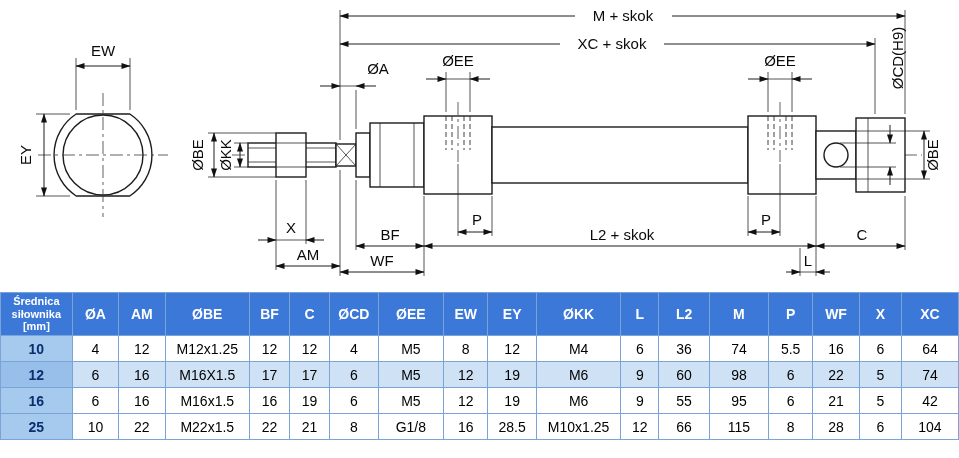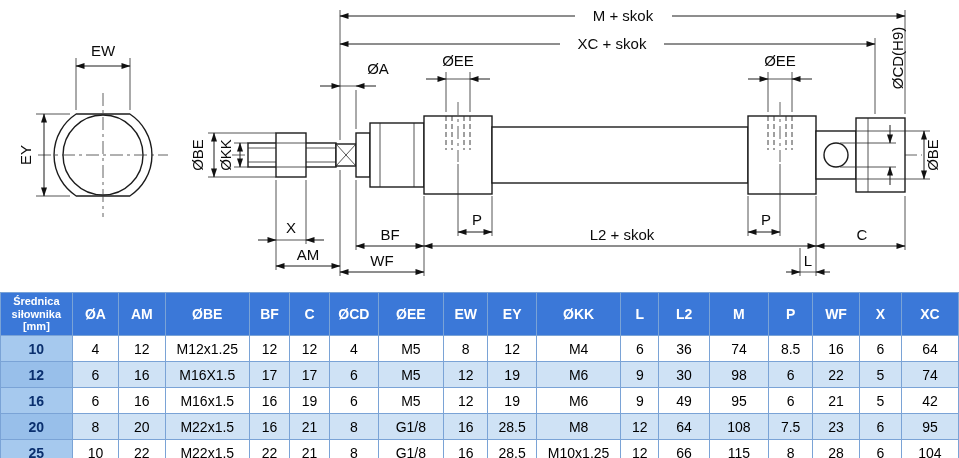--- a/index.html
+++ b/index.html
@@ -284,84 +284,64 @@
           <td>12</td>
           <td>12</td>
           <td>4</td>
           <td>M5</td>
           <td>8</td>
           <td>12</td>
           <td>M4</td>
           <td>6</td>
           <td>36</td>
           <td>74</td>
-          <td>8.5</td>
+          <td>5.5</td>
           <td>16</td>
           <td>6</td>
           <td>64</td>
         </tr>
         <tr class="row-alt">
           <td class="first-col">12</td>
           <td>6</td>
           <td>16</td>
           <td>M16X1.5</td>
           <td>17</td>
           <td>17</td>
           <td>6</td>
           <td>M5</td>
           <td>12</td>
           <td>19</td>
           <td>M6</td>
           <td>9</td>
-          <td>30</td>
+          <td>60</td>
           <td>98</td>
           <td>6</td>
           <td>22</td>
           <td>5</td>
           <td>74</td>
         </tr>
         <tr class="row-plain">
           <td class="first-col">16</td>
           <td>6</td>
           <td>16</td>
           <td>M16x1.5</td>
           <td>16</td>
           <td>19</td>
           <td>6</td>
           <td>M5</td>
           <td>12</td>
           <td>19</td>
           <td>M6</td>
           <td>9</td>
-          <td>49</td>
+          <td>55</td>
           <td>95</td>
           <td>6</td>
           <td>21</td>
           <td>5</td>
           <td>42</td>
-        </tr>
-        <tr class="row-alt">
-          <td class="first-col">20</td>
-          <td>8</td>
-          <td>20</td>
-          <td>M22x1.5</td>
-          <td>16</td>
-          <td>21</td>
-          <td>8</td>
-          <td>G1/8</td>
-          <td>16</td>
-          <td>28.5</td>
-          <td>M8</td>
-          <td>12</td>
-          <td>64</td>
-          <td>108</td>
-          <td>7.5</td>
-          <td>23</td>
-          <td>6</td>
-          <td>95</td>
         </tr>
         <tr class="row-plain">
           <td class="first-col">25</td>
           <td>10</td>
           <td>22</td>
           <td>M22x1.5</td>
           <td>22</td>
           <td>21</td>
           <td>8</td>
           <td>G1/8</td>

